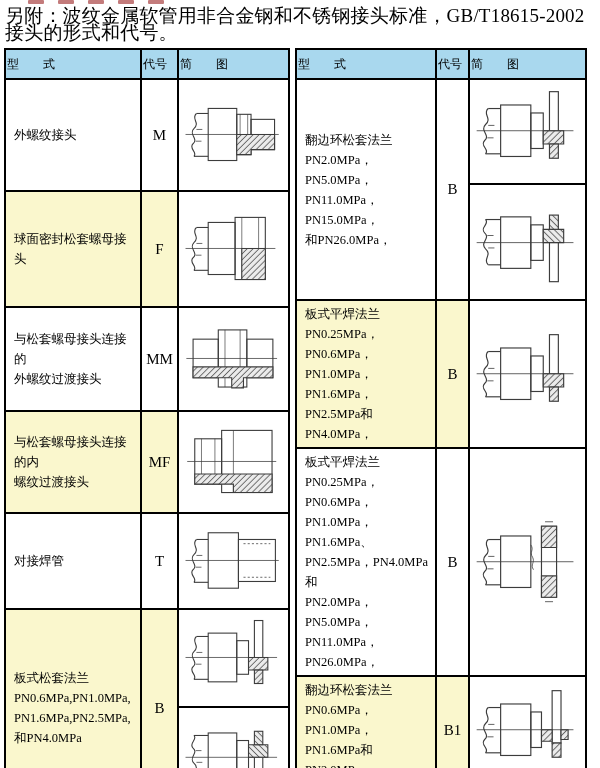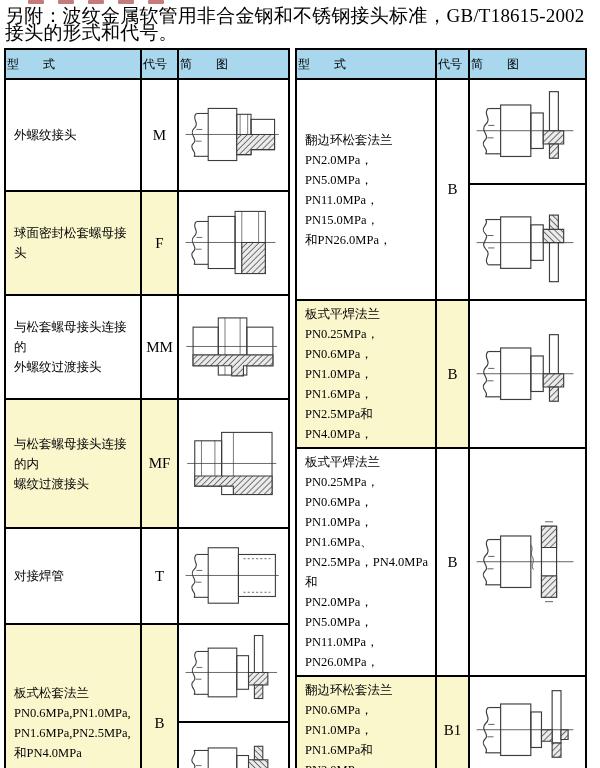--- a/index.html
+++ b/index.html
@@ -145,40 +145,40 @@
     </tr>
     <tr style="height:112px">
       <td class="type">外螺纹接头</td>
       <td class="code">M</td>
       <td class="diag">
         <svg viewBox="0 0 120 95">
               <use href="#diag-m"></use>
             </svg>
       </td>
     </tr>
-    <tr style="height:104px">
+    <tr style="height:116px">
       <td class="type hl">球面密封松套螺母接头</td>
       <td class="code hl">F</td>
       <td class="diag">
         <svg viewBox="0 0 120 95">
               <use href="#diag-f"></use>
             </svg>
       </td>
     </tr>
     <tr style="height:104px">
       <td class="type">与松套螺母接头连接的
 外螺纹过渡接头</td>
       <td class="code">MM</td>
       <td class="diag">
         <svg viewBox="0 0 120 95">
               <use href="#diag-mm"></use>
             </svg>
       </td>
     </tr>
-    <tr style="height:129px">
+    <tr style="height:102px">
       <td class="type hl">与松套螺母接头连接的内
 螺纹过渡接头</td>
       <td class="code hl">MF</td>
       <td class="diag">
         <svg viewBox="0 0 120 95">
               <use href="#diag-mf"></use>
             </svg>
       </td>
     </tr>
     <tr style="height:96px">

